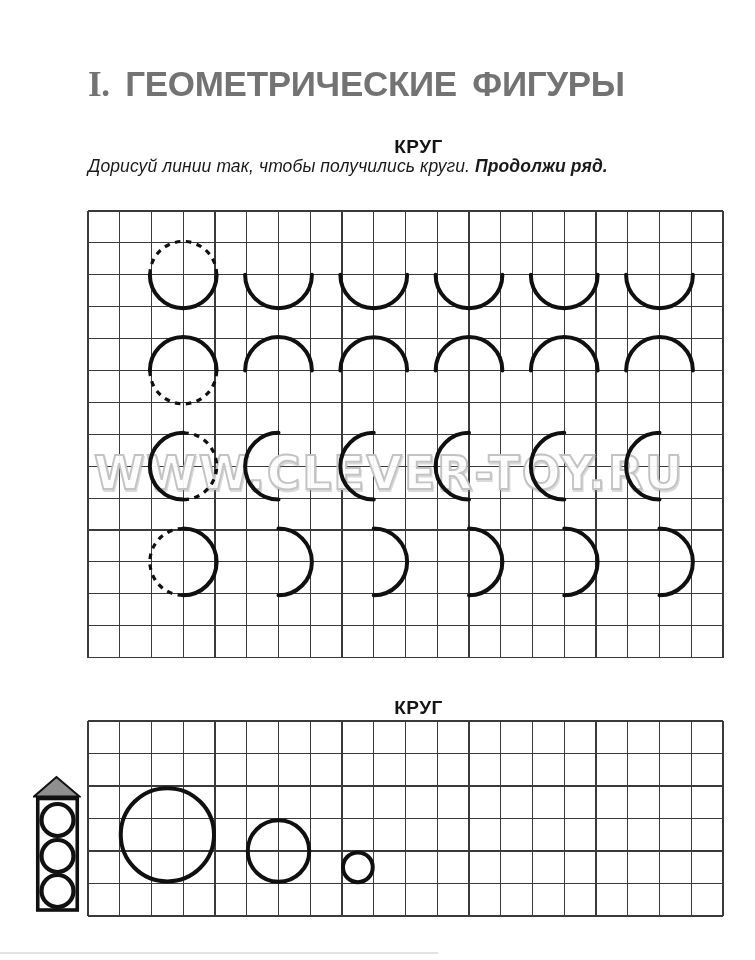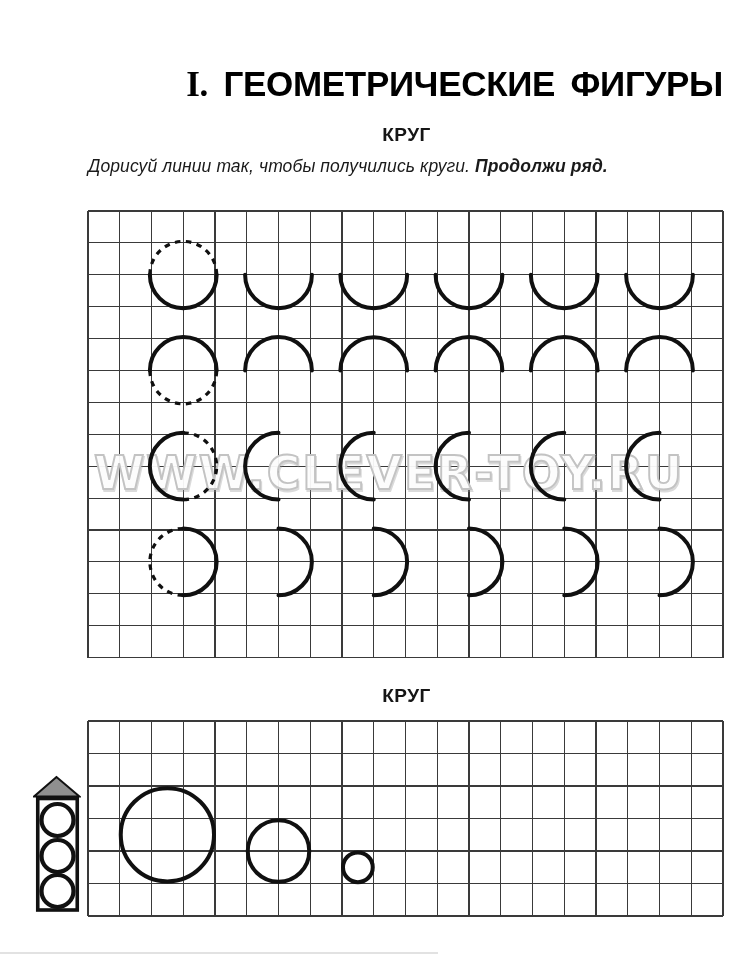--- a/index.html
+++ b/index.html
@@ -2,26 +2,26 @@
 <html><head>
 <meta charset="utf-8">
 <style>
   html,body{margin:0;padding:0;}
   body{
     width:755px;height:960px;position:relative;background:#ffffff;
     font-family:"Liberation Sans",sans-serif;color:#111;overflow:hidden;
   }
   .page-title{
     position:absolute;top:64px;left:88px;width:635px;margin:0;
-    text-align:right;font-size:35px;font-weight:bold;letter-spacing:-0.3px;
-    word-spacing:6px;white-space:nowrap;color:#000000;
+    text-align:left;font-size:35px;font-weight:bold;letter-spacing:-0.3px;
+    word-spacing:6px;white-space:nowrap;color:#737373;
   }
   .page-title .numeral{font-family:"Liberation Serif",serif;font-weight:bold;}
   .section-heading{
-    position:absolute;left:88px;width:635px;margin:1px;text-align:center;
+    position:absolute;left:88px;width:635px;margin:13px;text-align:center;
     font-size:19px;font-weight:bold;letter-spacing:0.5px;color:#151515;
   }
   #heading1{top:123px;}
   #heading2{top:684px;}
   .instruction{
     position:absolute;left:88px;top:156px;margin:0;font-size:17.5px;color:#1a1a1a;
     letter-spacing:0.1px;
     font-style:italic;
   }
   .instruction b{font-weight:bold;}

